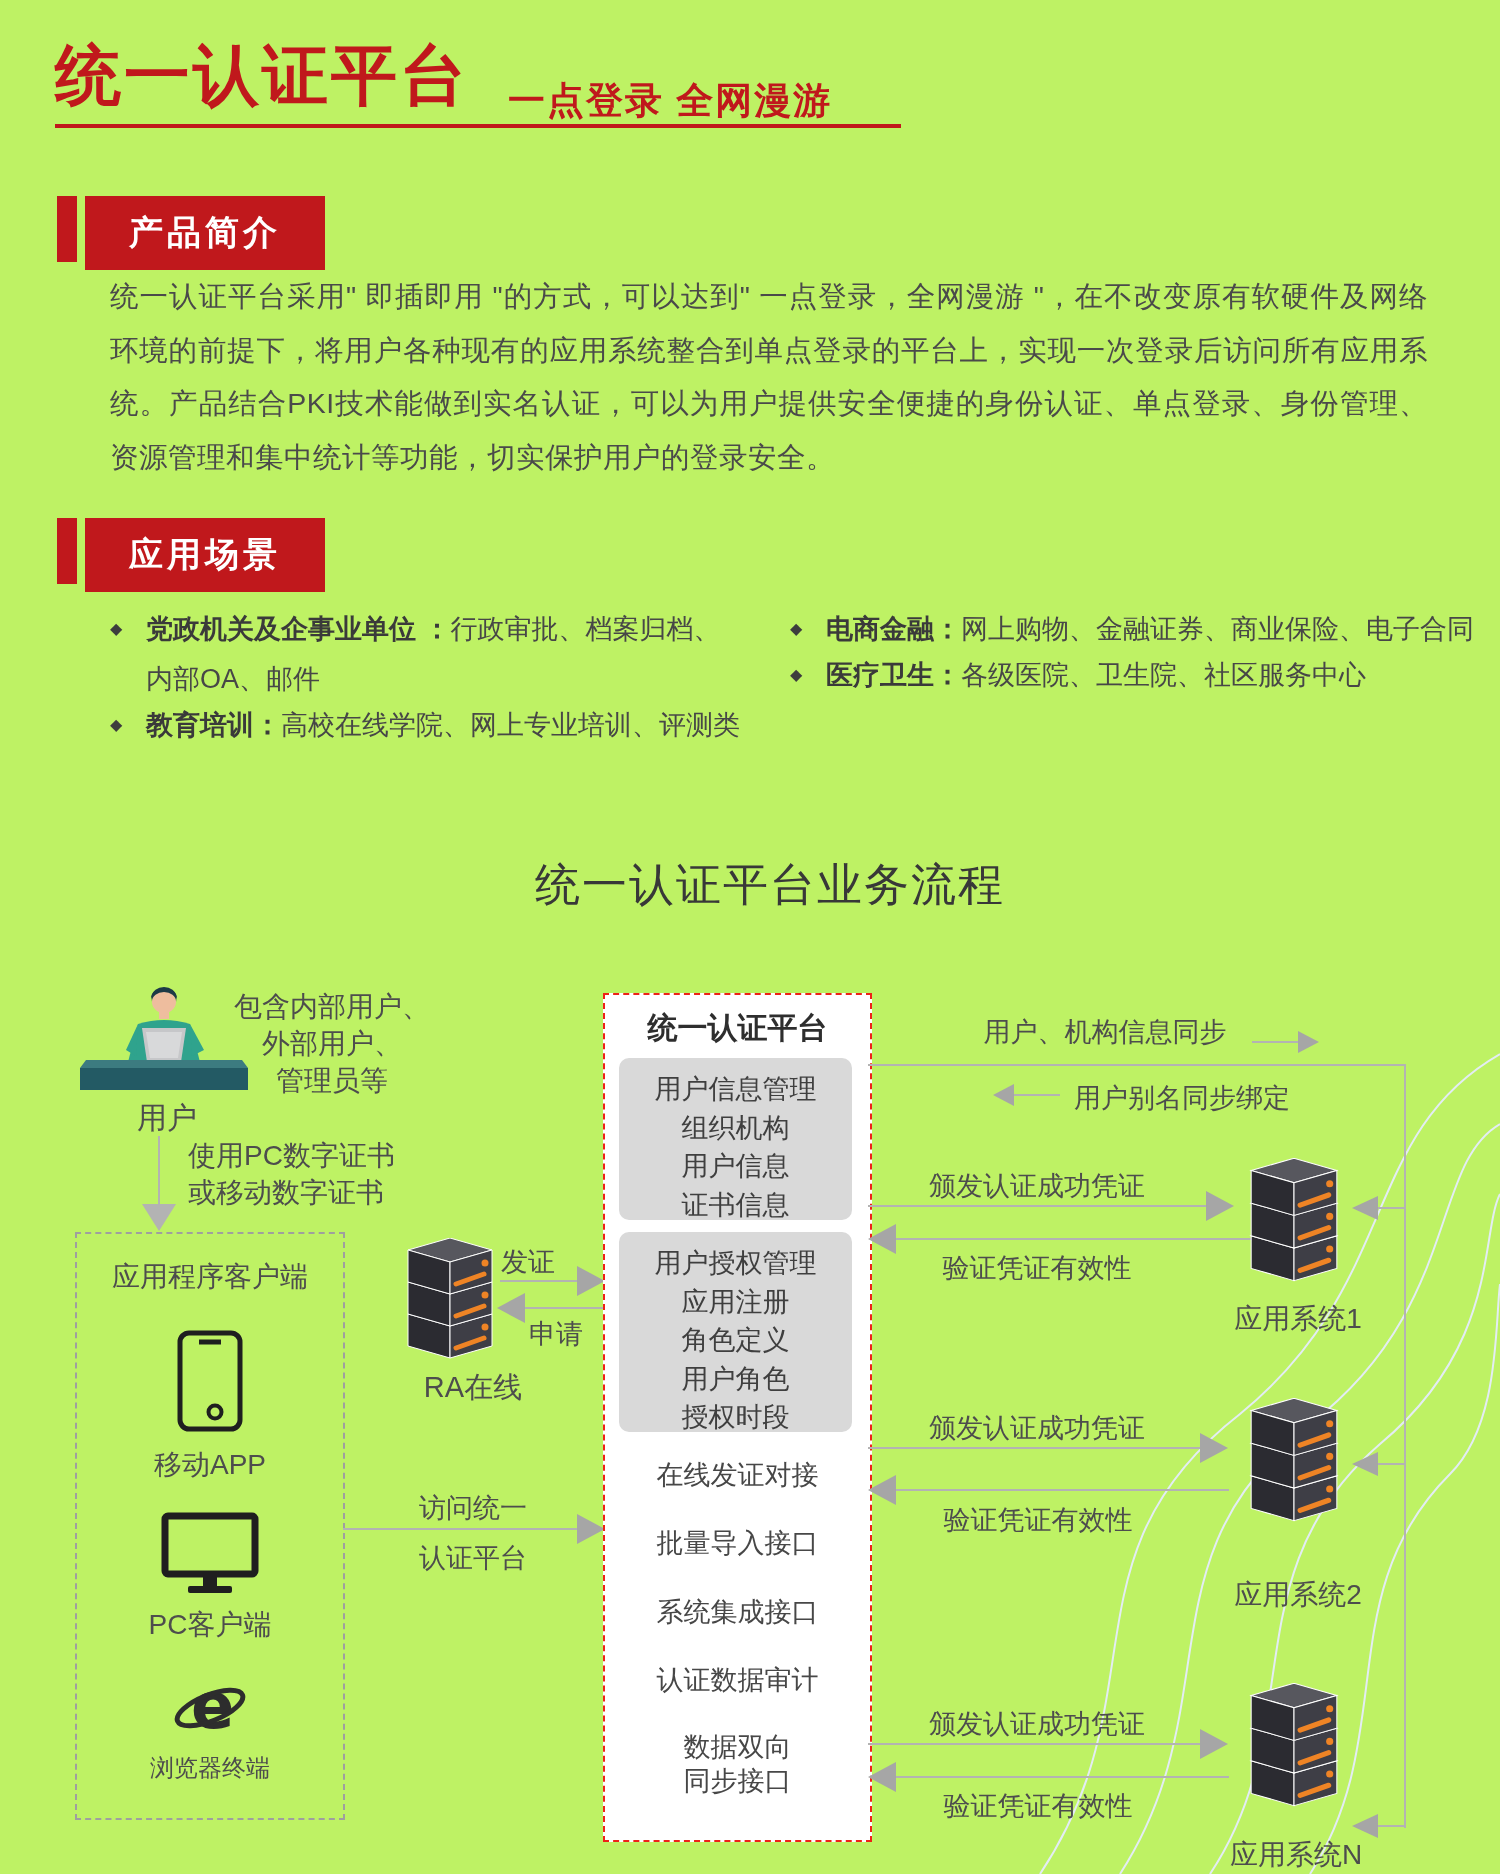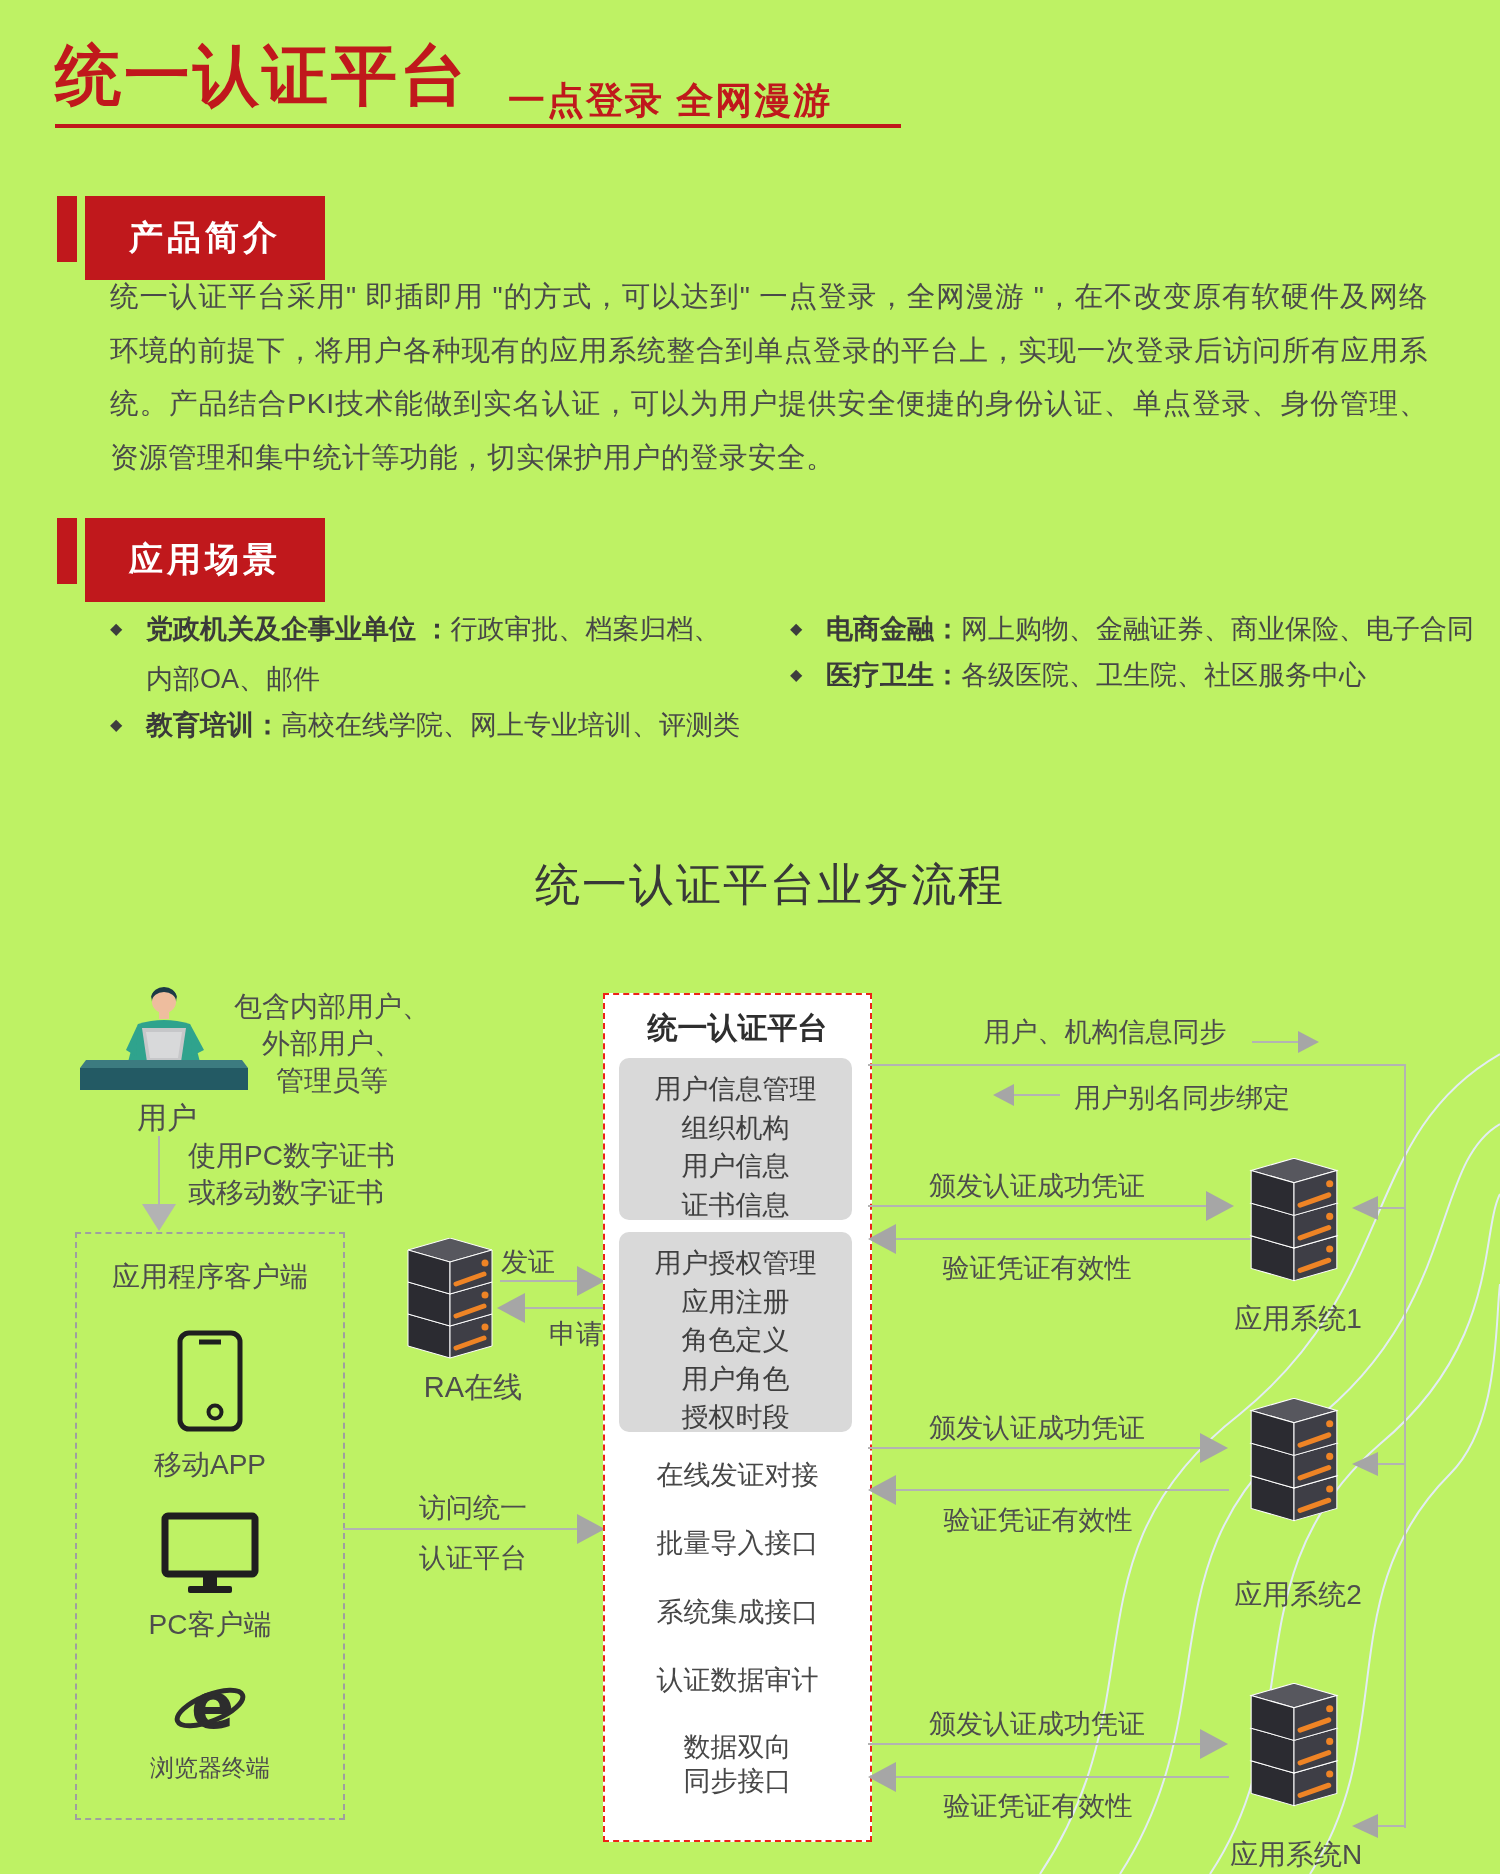--- a/index.html
+++ b/index.html
@@ -14,21 +14,21 @@
   .ah-l{position:absolute;width:0;height:0;border-top:15px solid transparent;border-bottom:15px solid transparent;border-right:28px solid #a6a6a6;}
   .ah-d{position:absolute;width:0;height:0;border-left:17px solid transparent;border-right:17px solid transparent;border-top:27px solid #b3b3b3;}
   .ah-r.sm{border-top-width:11px;border-bottom-width:11px;border-left-width:21px;}
   .ah-l.sm{border-top-width:11px;border-bottom-width:11px;border-right-width:21px;}
   .ah-l.md{border-top-width:12px;border-bottom-width:12px;border-right-width:26px;}
   
   .main-title{font-size:66px;font-weight:700;letter-spacing:3px;line-height:1;}
   .main-sub{font-size:37px;font-weight:700;letter-spacing:2px;}
   .title-rule{position:absolute;left:55px;top:124px;width:846px;height:4px;background:#c0181c;}
   .sec-bar{position:absolute;width:20px;height:66px;background:#c0181c;}
-  .sec-box{position:absolute;width:240px;height:84px;background:#c0181c;color:#ffffff;
+  .sec-box{position:absolute;width:240px;height:74px;background:#c0181c;color:#ffffff;
            font-size:34px;font-weight:700;display:flex;align-items:center;justify-content:center;letter-spacing:4px;}
   .para{position:absolute;left:110px;top:270px;width:1318px;font-size:28.5px;line-height:53.5px;
         color:#4a4a4a;text-align:justify;letter-spacing:0.5px;}
   .bullet{position:absolute;font-size:27px;color:#474747;line-height:50px;padding-left:36px;}
   .bullet .dia{position:absolute;left:0;top:0;font-size:16px;color:#3d3d3d;}
   .bullet b{color:#3a3a3a;font-weight:700;}
   
   .dg-title{position:absolute;left:770px;top:855px;transform:translateX(-50%);
             font-size:45px;font-weight:400;color:#383838;letter-spacing:2px;white-space:nowrap;}
   .txt{position:absolute;font-size:27px;color:#4d4d4d;white-space:nowrap;}
@@ -168,21 +168,21 @@
       </g>
     </g>
   </svg>
   <div class="txt ctr" style="left:473px;top:1368px;font-size:29px;">RA在线</div>
 
   <div class="txt ctr" style="left:528px;top:1244px;">发证</div>
   <div class="hline" style="left:500px;top:1280px;width:77px;"></div>
   <div class="ah-r" style="left:577px;top:1266px;"></div>
   <div class="ah-l" style="left:497px;top:1293px;"></div>
   <div class="hline" style="left:525px;top:1307px;width:78px;"></div>
-  <div class="txt ctr" style="left:576px;top:1316px;text-align:center;">申请</div>
+  <div class="txt ctr" style="left:556px;top:1316px;text-align:center;">申请</div>
 
   <div class="txt ctr" style="left:473px;top:1490px;">访问统一</div>
   <div class="hline" style="left:343px;top:1528px;width:234px;"></div>
   <div class="ah-r" style="left:577px;top:1514px;"></div>
   <div class="txt ctr" style="left:473px;top:1540px;text-align:center;">认证平台</div>
 
   <div class="red-box">
     <div class="plat-title">统一认证平台</div>
     <div class="gray-box" style="top:237px;height:200px;padding-top:12px;box-sizing:border-box;">
       <div>用户授权管理</div>

